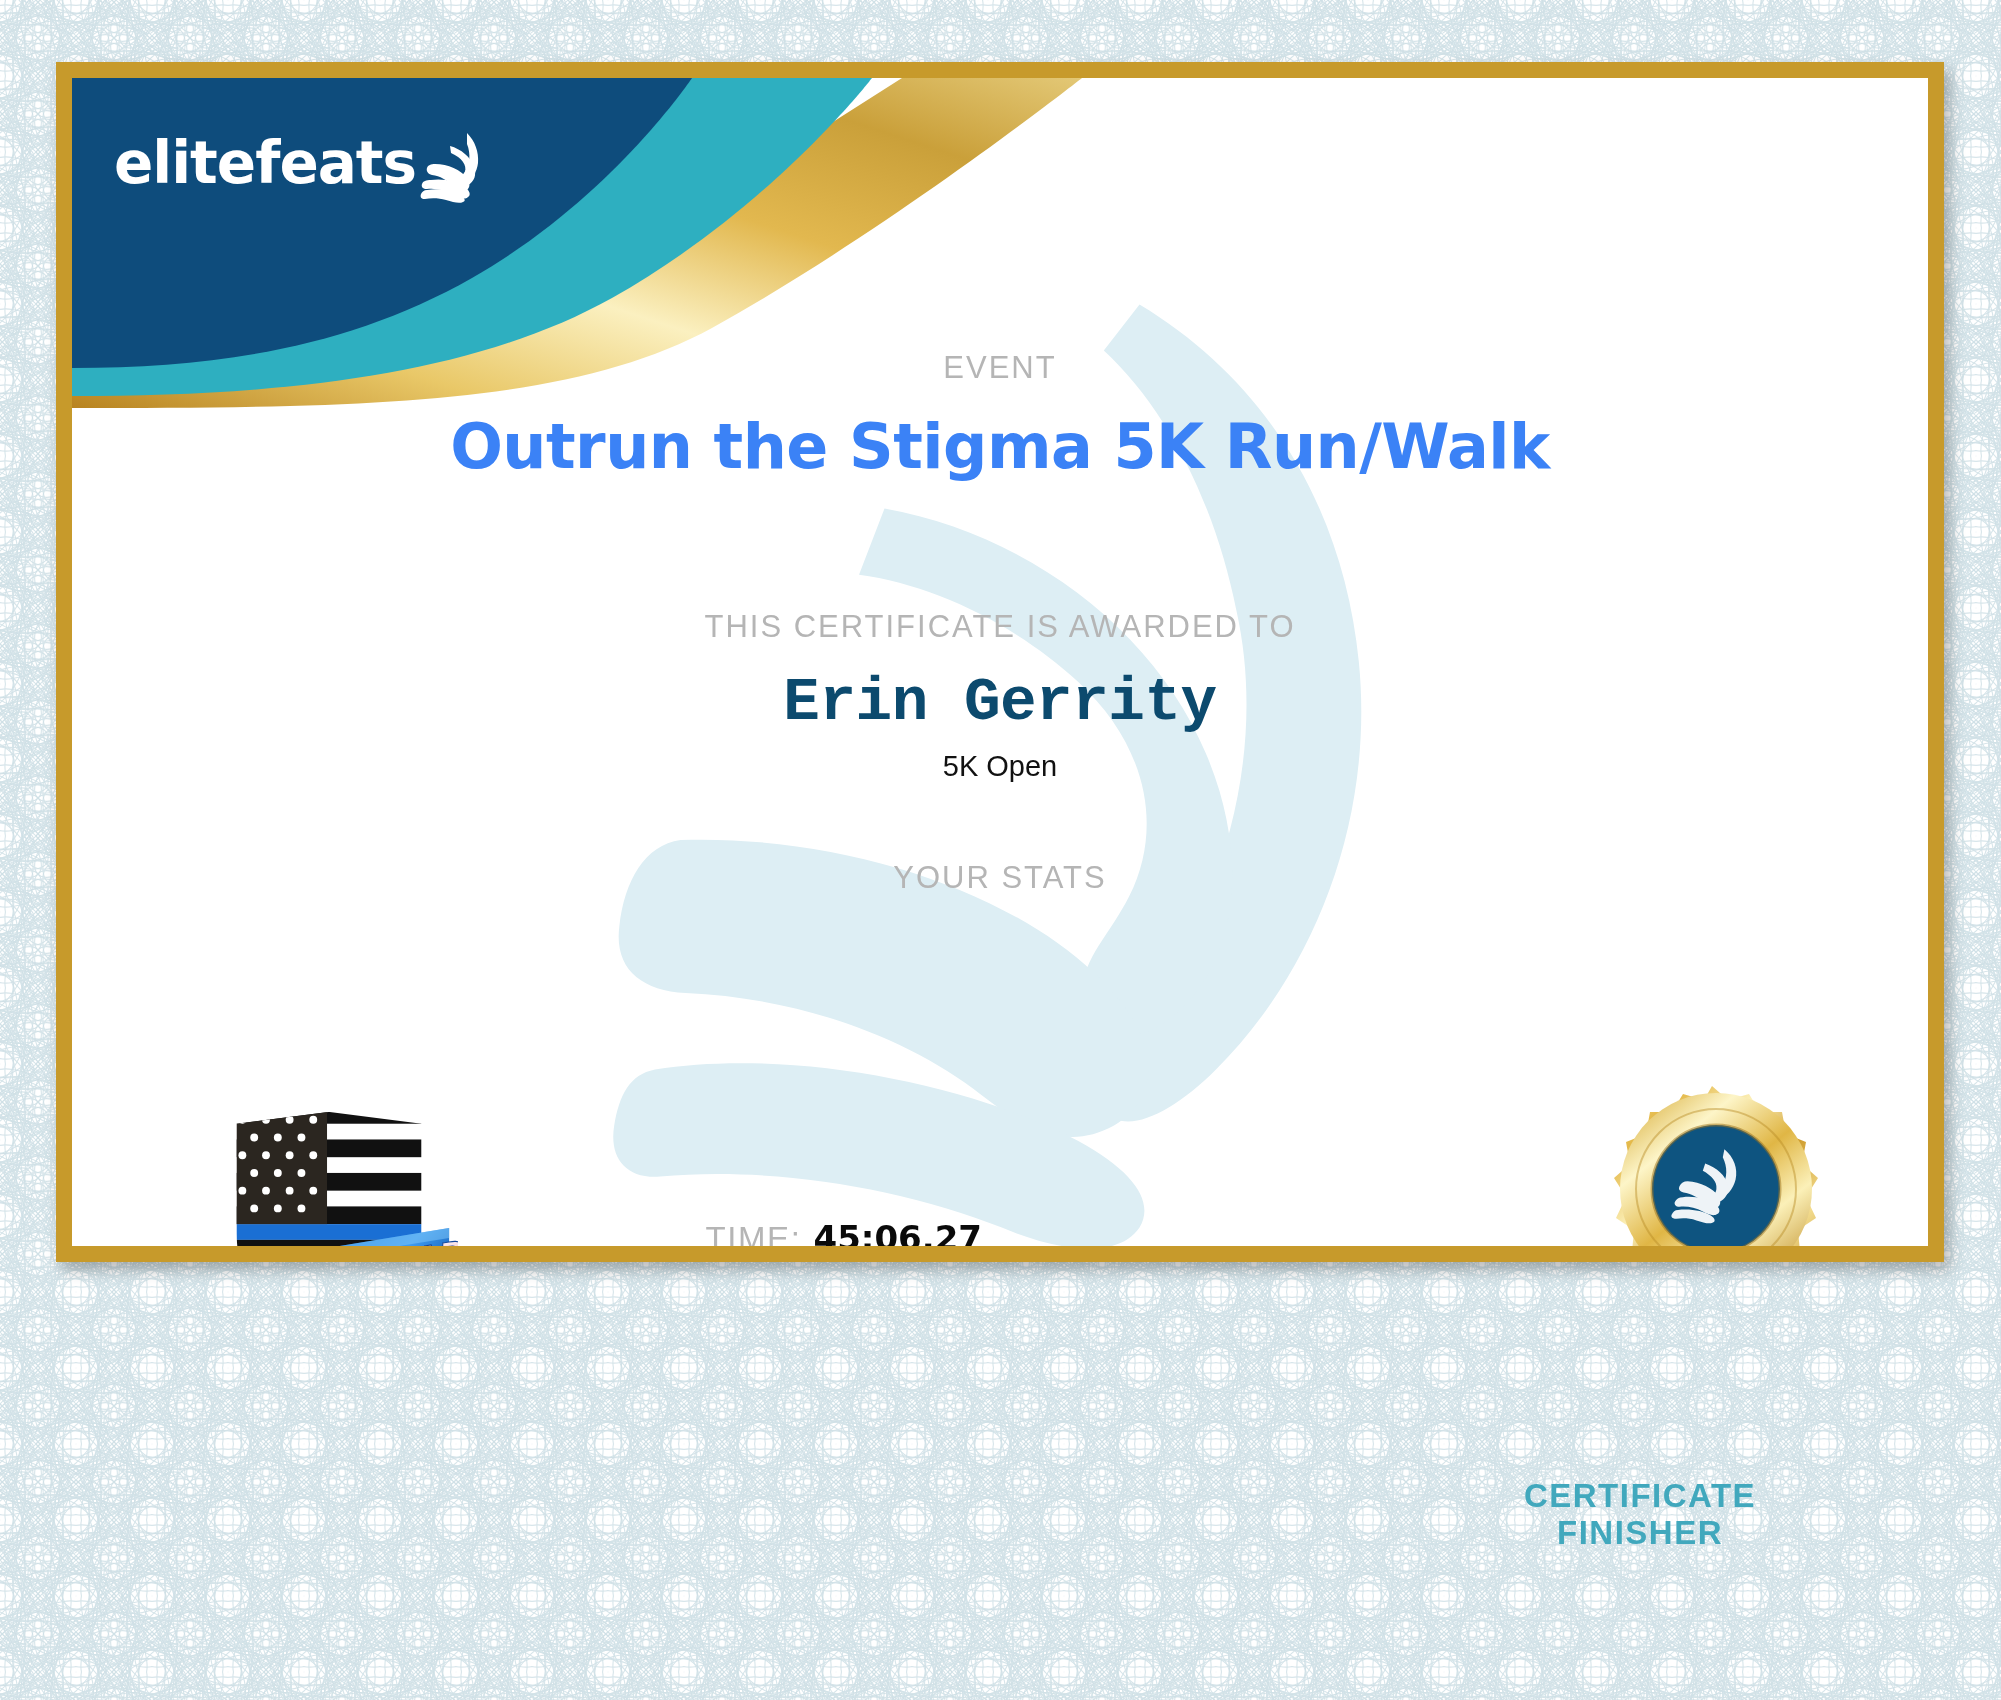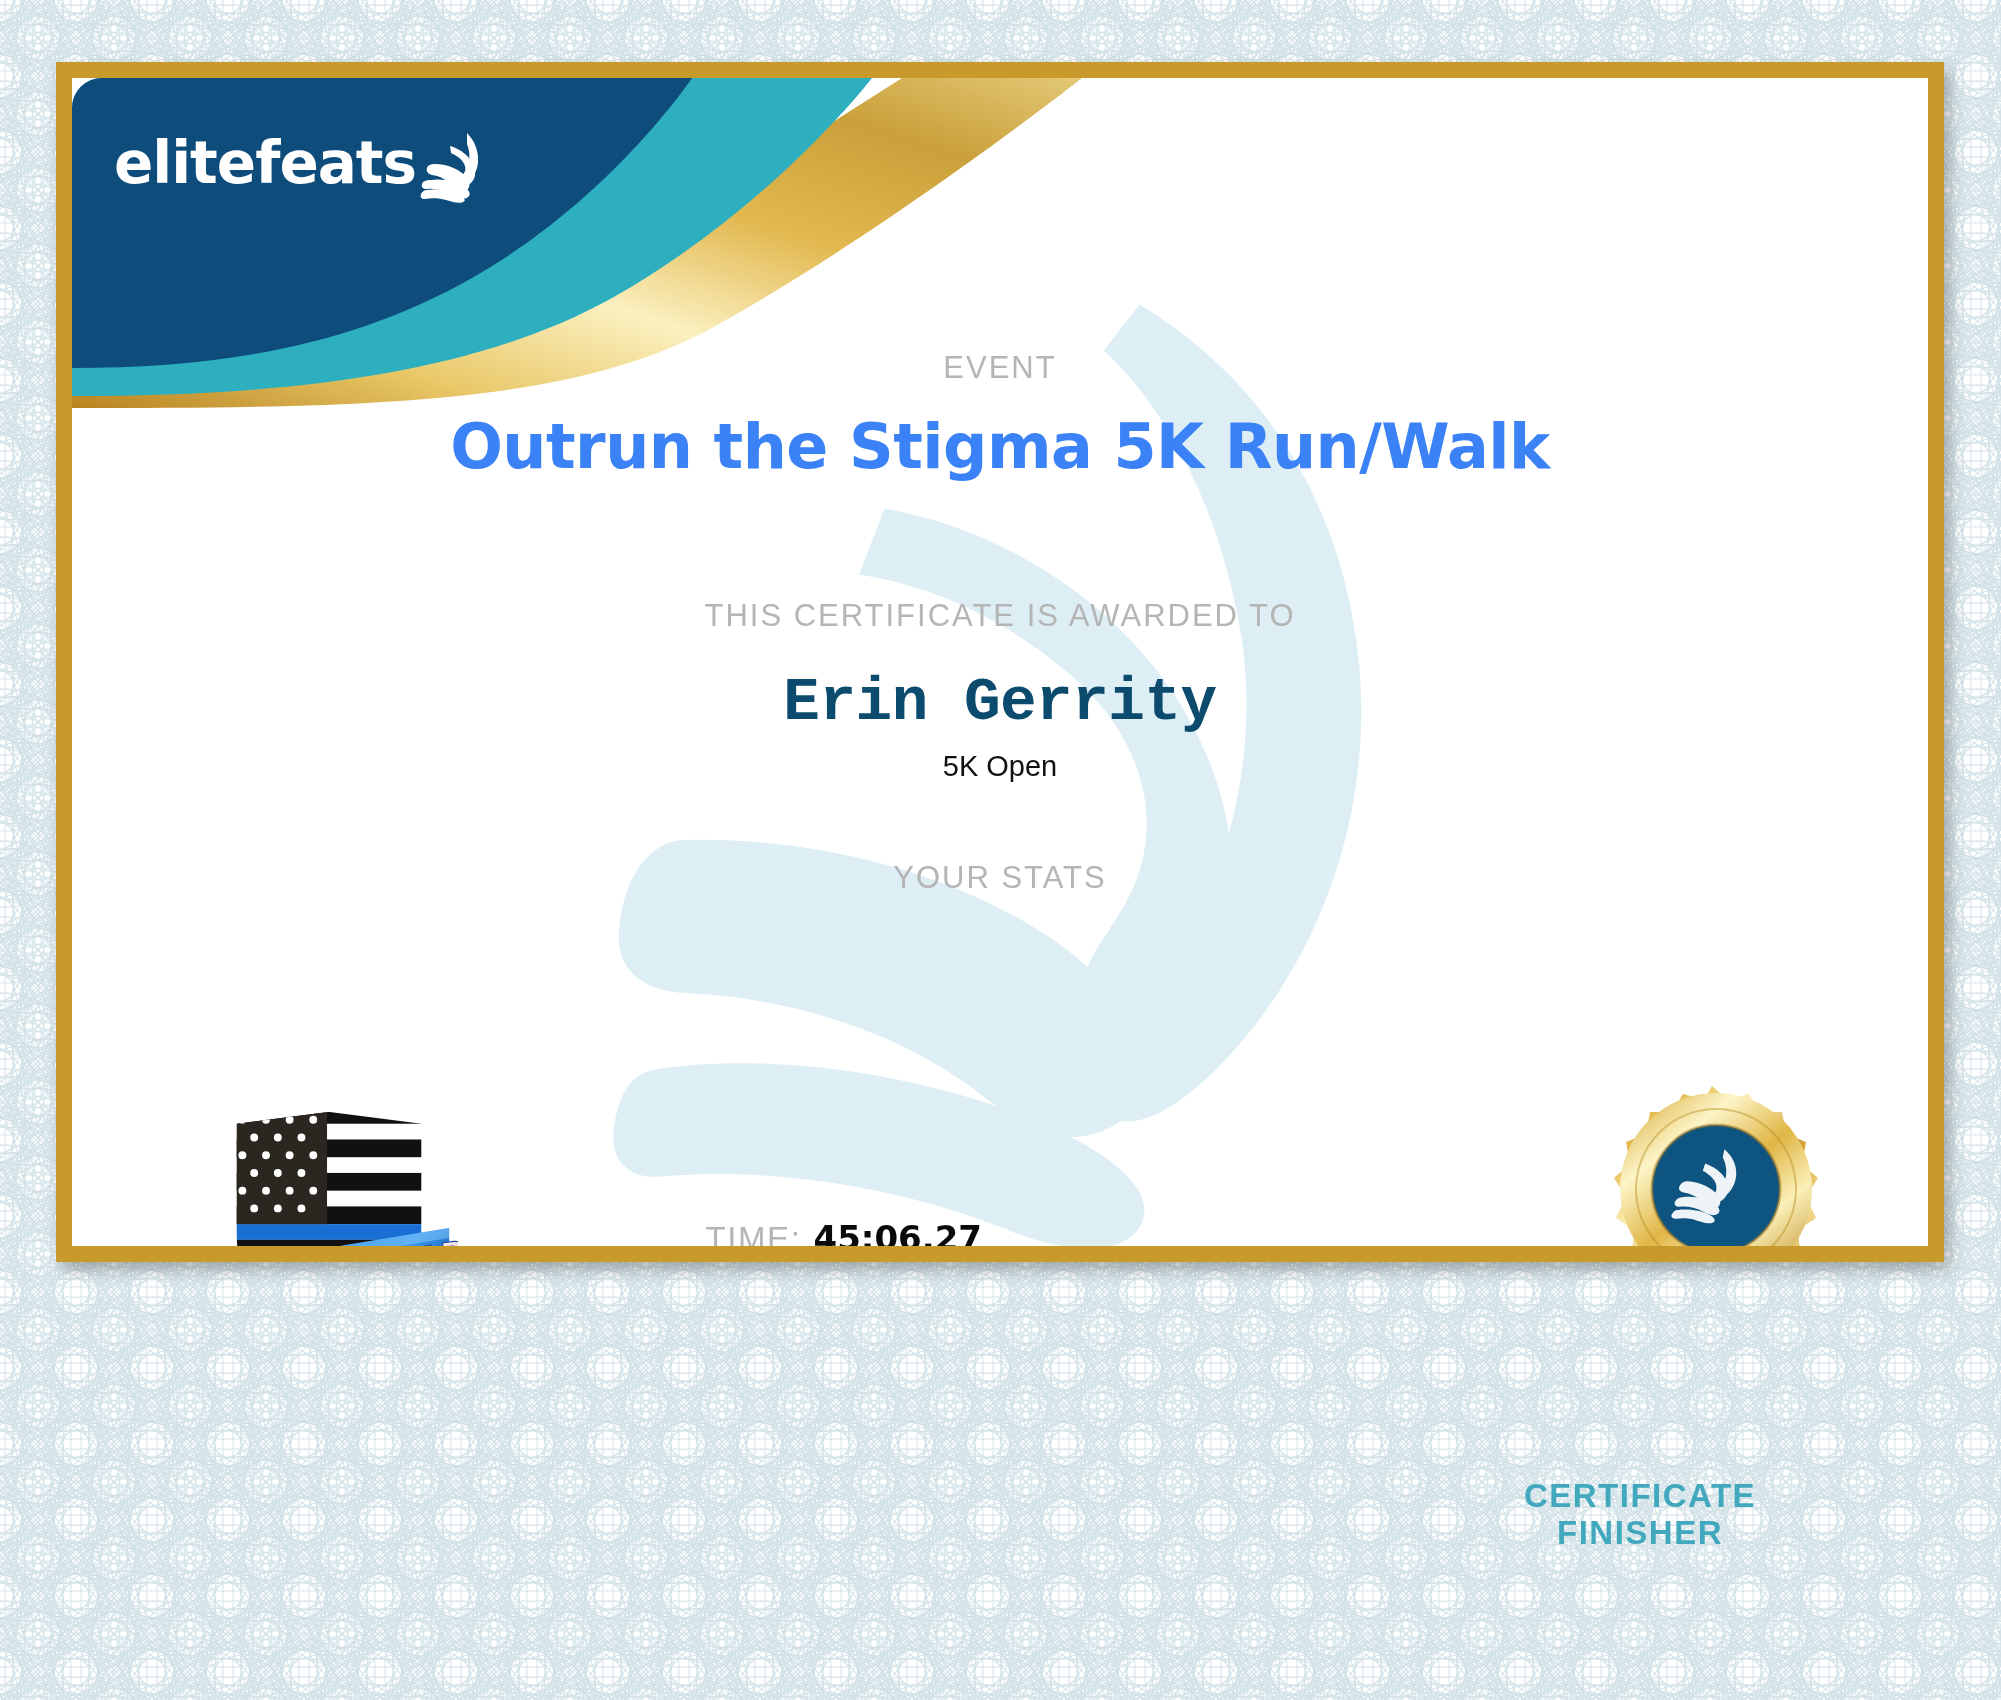--- a/index.html
+++ b/index.html
@@ -28,21 +28,20 @@
     width:1888px;height:1200px;
     box-sizing:border-box;
     border:16px solid #c79a2b;
     background:#ffffff;
     box-shadow:6px 8px 14px rgba(0,0,0,.28);
   }
   #frame-inner{
     position:absolute;inset:0;
     overflow:hidden;
     background:#ffffff;
-    border-radius:30px;
   }
 
   
   #watermark{
     position:absolute;
     left:430px;top:120px;
     width:1020px;height:1080px;
     opacity:1;
     pointer-events:none;
   }
@@ -262,21 +261,21 @@
         </svg>
       </div>
 
       <div class="centerblock" style="top:272px;">
         <span class="lbl">EVENT</span>
       </div>
       <div class="centerblock" style="top:332px;">
         <span class="bigtitle">Outrun the Stigma 5K Run/Walk</span>
       </div>
 
-      <div class="centerblock" style="top:520px;text-align:center;">
+      <div class="centerblock" style="top:531px;text-align:center;">
         <span class="lbl">THIS CERTIFICATE IS AWARDED TO</span>
       </div>
       <div class="centerblock" style="top:590px;">
         <span class="name">Erin Gerrity</span>
       </div>
       <div class="centerblock" style="top:672px;">
         <span class="division">5K Open</span>
       </div>
 
       <div class="centerblock" style="top:782px;">

